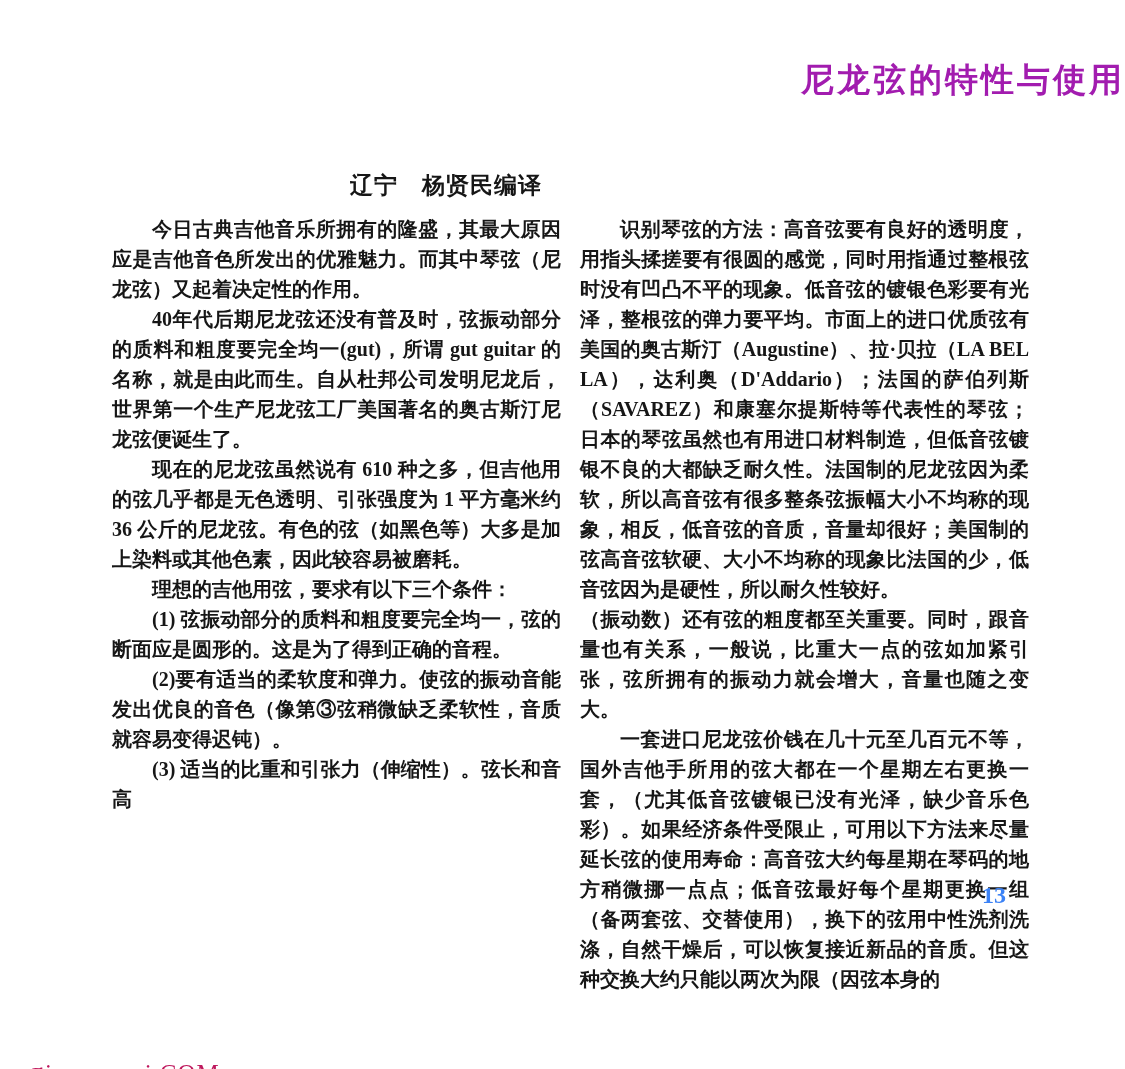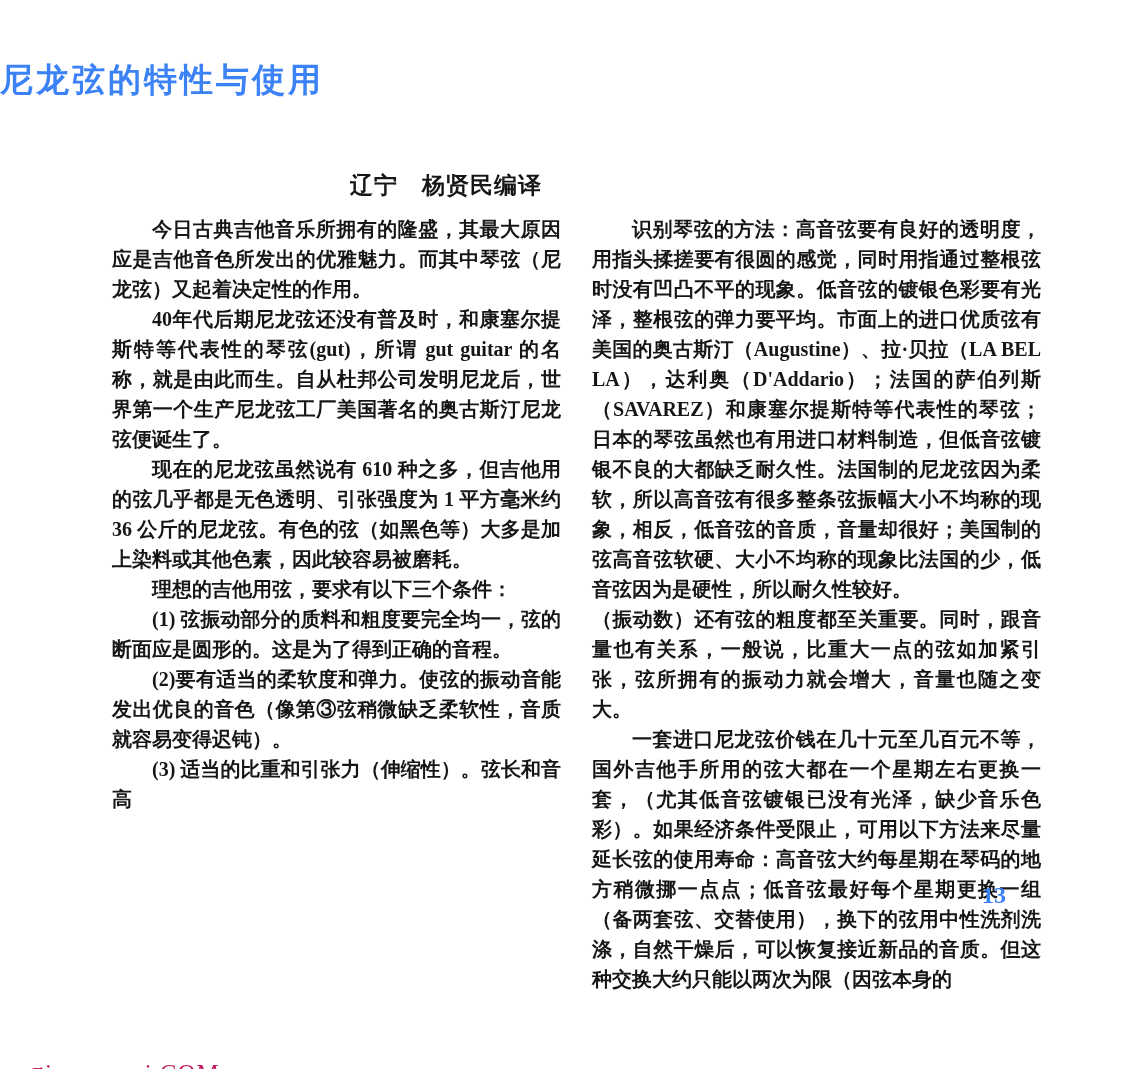--- a/index.html
+++ b/index.html
@@ -15,44 +15,44 @@
     background: #ffffff;
     color: #151515;
     overflow: hidden;
   }
   .doc-title {
     position: absolute;
     top: 58px;
     left: 0;
     width: 1125px;
     margin: 0;
-    text-align: left;
+    text-align: right;
     font-size: 33px;
     font-weight: 900;
     letter-spacing: 3px;
-    color: #3b82f6;
+    color: #a21caf;
   }
   .byline {
     position: absolute;
     top: 170px;
     left: 0;
     width: 892px;
     text-align: center;
     font-size: 23px;
     font-weight: bold;
     letter-spacing: 1px;
     color: #161616;
   }
   .columns {
     position: absolute;
     top: 214px;
     left: 112px;
     width: 930px;
     display: flex;
-    gap: 31px;
+    gap: 19px;
   }
   .col {
     width: 449px;
     flex: 0 0 449px;
   }
   .col p.para {
     margin: 0;
     font-size: 20px;
     line-height: 30px;
     font-weight: bold;
@@ -87,21 +87,21 @@
 </style>
 </head>
 <body>
 
 <div class="page">
   <h1 class="doc-title">尼龙弦的特性与使用</h1>
   <div class="byline">辽宁　杨贤民编译</div>
   <div class="columns">
     <div class="col" id="col-left">
         <p class="para indent">今日古典吉他音乐所拥有的隆盛，其最大原因应是吉他音色所发出的优雅魅力。而其中琴弦（尼龙弦）又起着决定性的作用。</p>
-        <p class="para indent">40年代后期尼龙弦还没有普及时，和康塞尔提斯特等代表性的琴弦(gut)，所谓 gut guitar 的名称，就是由此而生。自从杜邦公司发明尼龙后，世界第一个生产尼龙弦工厂美国著名的奥古斯汀尼龙弦便诞生了。</p>
+        <p class="para indent">40年代后期尼龙弦还没有普及时，弦振动部分的质料和粗度要完全均一(gut)，所谓 gut guitar 的名称，就是由此而生。自从杜邦公司发明尼龙后，世界第一个生产尼龙弦工厂美国著名的奥古斯汀尼龙弦便诞生了。</p>
         <p class="para indent">现在的尼龙弦虽然说有 610 种之多，但吉他用的弦几乎都是无色透明、引张强度为 1 平方毫米约 36 公斤的尼龙弦。有色的弦（如黑色等）大多是加上染料或其他色素，因此较容易被磨耗。</p>
         <p class="para indent">理想的吉他用弦，要求有以下三个条件：</p>
         <p class="para indent">(1) 弦振动部分的质料和粗度要完全均一，弦的断面应是圆形的。这是为了得到正确的音程。</p>
         <p class="para indent">(2)要有适当的柔软度和弹力。使弦的振动音能发出优良的音色（像第③弦稍微缺乏柔软性，音质就容易变得迟钝）。</p>
         <p class="para indent">(3) 适当的比重和引张力（伸缩性）。弦长和音高</p>
       </div>
     <div class="col" id="col-right">
         <p class="para indent">识别琴弦的方法：高音弦要有良好的透明度，用指头揉搓要有很圆的感觉，同时用指通过整根弦时没有凹凸不平的现象。低音弦的镀银色彩要有光泽，整根弦的弹力要平均。市面上的进口优质弦有美国的奥古斯汀（Augustine）、拉·贝拉（LA BELLA），达利奥（D'Addario）；法国的萨伯列斯（SAVAREZ）和康塞尔提斯特等代表性的琴弦；日本的琴弦虽然也有用进口材料制造，但低音弦镀银不良的大都缺乏耐久性。法国制的尼龙弦因为柔软，所以高音弦有很多整条弦振幅大小不均称的现象，相反，低音弦的音质，音量却很好；美国制的弦高音弦软硬、大小不均称的现象比法国的少，低音弦因为是硬性，所以耐久性较好。</p>
         <p class="para">（振动数）还有弦的粗度都至关重要。同时，跟音量也有关系，一般说，比重大一点的弦如加紧引张，弦所拥有的振动力就会增大，音量也随之变大。</p>
         <p class="para indent">一套进口尼龙弦价钱在几十元至几百元不等，国外吉他手所用的弦大都在一个星期左右更换一套，（尤其低音弦镀银已没有光泽，缺少音乐色彩）。如果经济条件受限止，可用以下方法来尽量延长弦的使用寿命：高音弦大约每星期在琴码的地方稍微挪一点点；低音弦最好每个星期更换一组（备两套弦、交替使用），换下的弦用中性洗剂洗涤，自然干燥后，可以恢复接近新品的音质。但这种交换大约只能以两次为限（因弦本身的</p>

